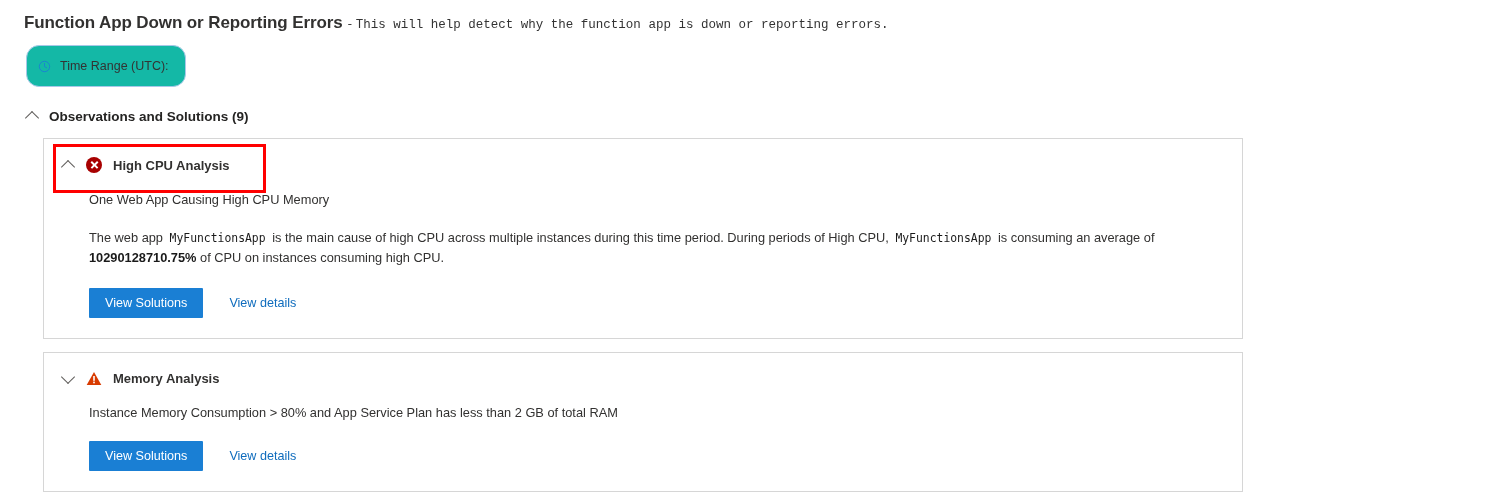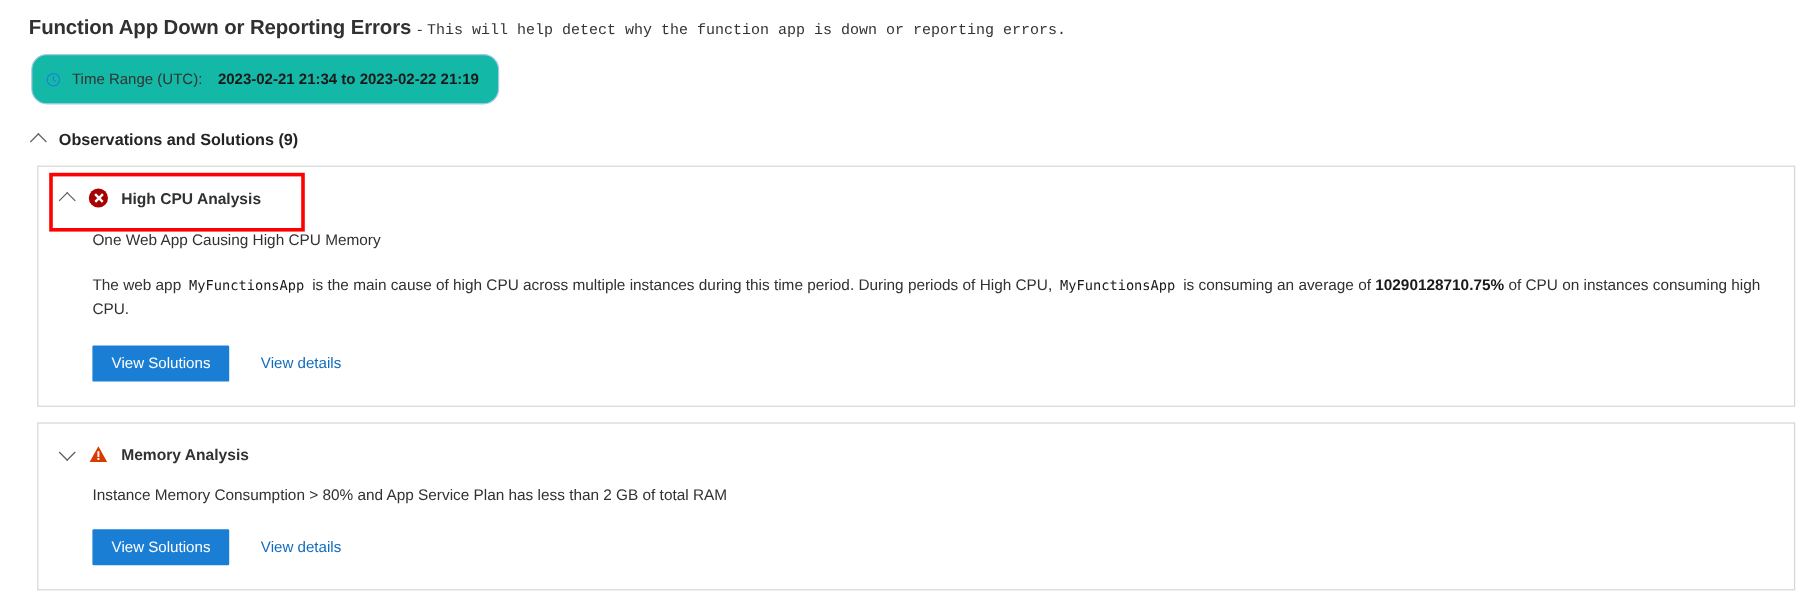--- a/index.html
+++ b/index.html
@@ -91,24 +91,25 @@
   }
   .chev.down::before {
     top: 0px;
     transform: rotate(225deg);
   }
 
   
   .cards { padding: 14px 0 0 31px; }
   .card {
     position: relative;
-    width: 1465px;
+    width: 1200px;
     border: 1px solid #d6d6d6;
     background: #ffffff;
     margin-bottom: 13px;
+    margin-left: 12px;
   }
   .card-header {
     display: flex;
     align-items: center;
     gap: 11px;
     padding: 18px 0 0 18px;
     cursor: pointer;
     width: max-content;
   }
   .card-title {
@@ -212,21 +213,20 @@
 
 <div class="timerange-wrap">
   <div class="timerange-pill">
     <span class="clock-icon">
       <svg width="13" height="13" viewBox="0 0 16 16">
         <circle cx="8" cy="8" r="6.4" fill="none" stroke="#1a7fd4" stroke-width="1.1"></circle>
         <path d="M8 4.3 L8 8.2 L10.6 9.6" fill="none" stroke="#1a7fd4" stroke-width="1.1" stroke-linecap="round"></path>
       </svg>
     </span>
     <span class="timerange-label">Time Range (UTC):</span>
-    <span class="timerange-value">2023-02-21 21:34 to 2023-02-22 21:19</span>
   </div>
 </div>
 
 <div class="section-header">
   <span class="chev"></span>
   <span class="section-title">Observations and Solutions (9)</span>
 </div>
 
 <div class="cards">
 

